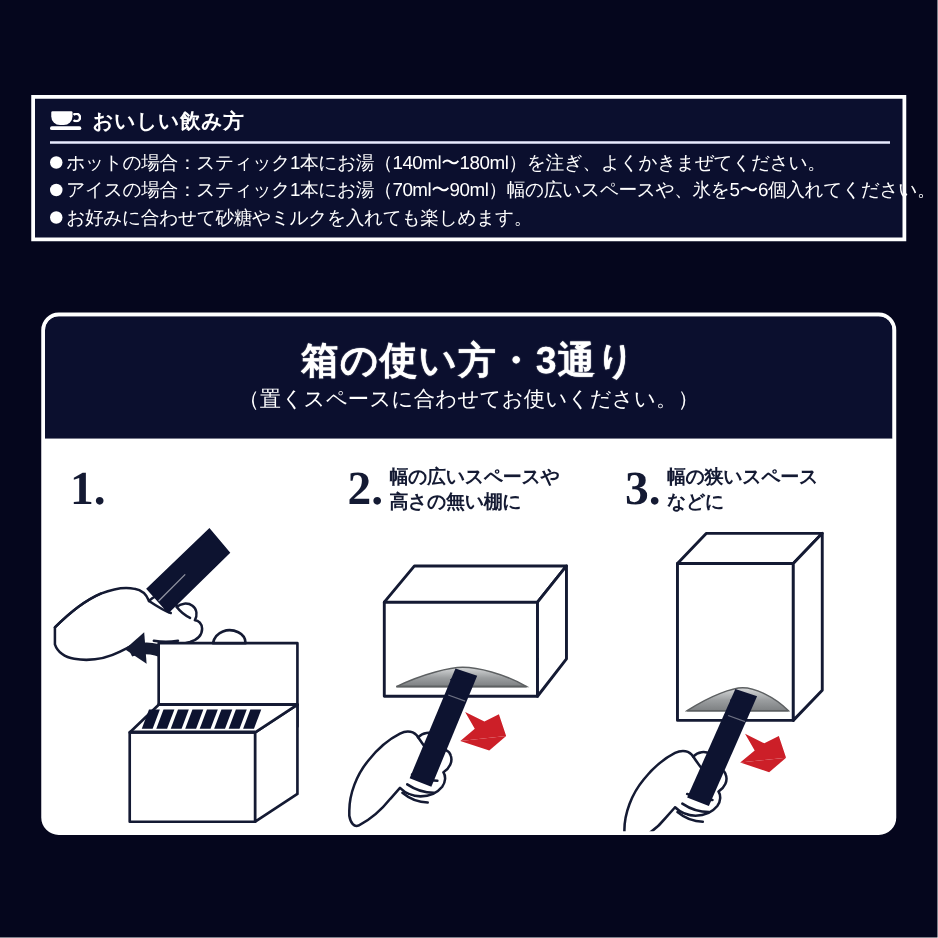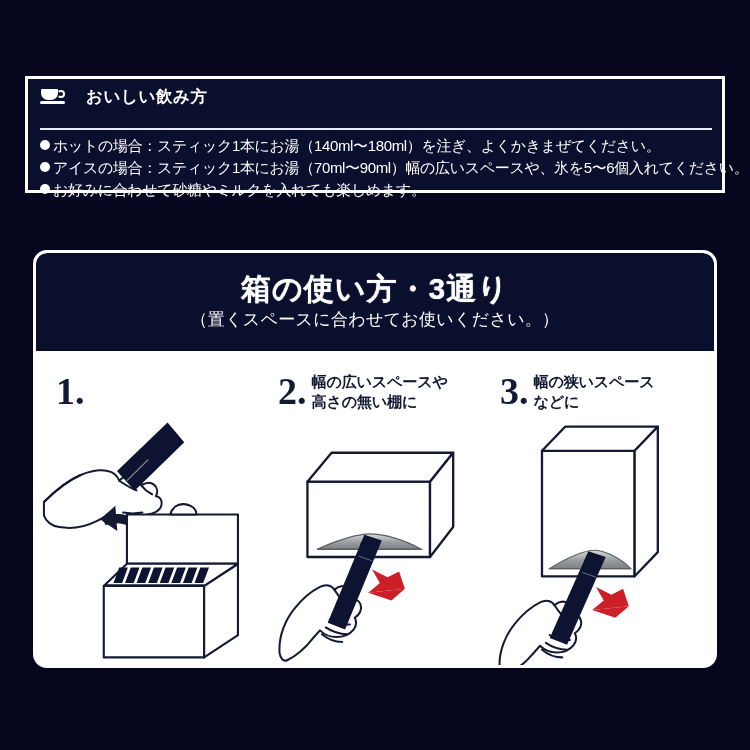--- a/index.html
+++ b/index.html
@@ -24,22 +24,22 @@
     width: 700px;
     height: 117px;
     background: #0b0f2e;
     border: 3px solid #ffffff;
     padding: 7px 10px 6px 12px;
   }
 
   .top-head {
     display: flex;
     align-items: center;
-    gap: 20px;
-    padding-bottom: 19px;
+    gap: 8px;
+    padding-bottom: 4px;
   }
 
   .cup-icon {
     width: 26px;
     height: 19px;
     position: relative;
     flex: 0 0 auto;
   }
   .cup-icon .cup-body {
     position: absolute;

